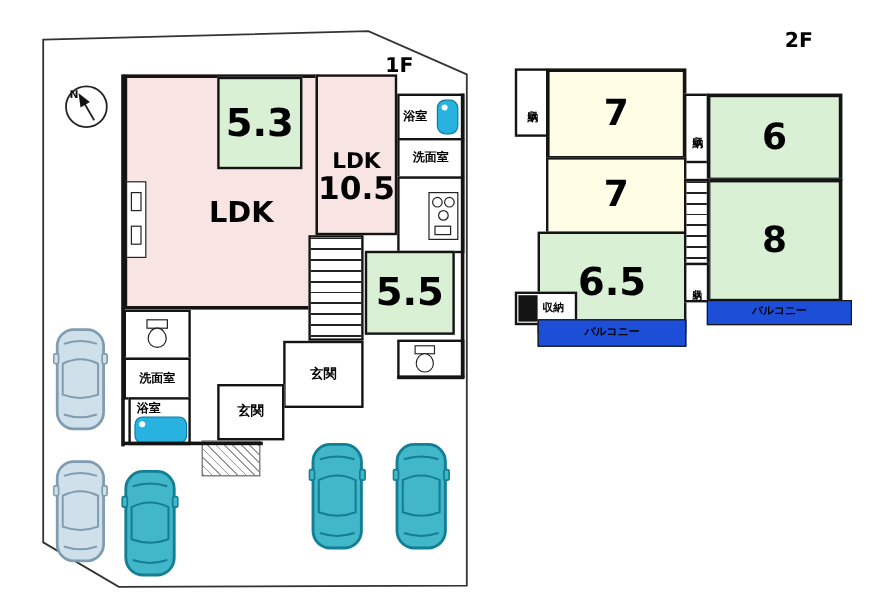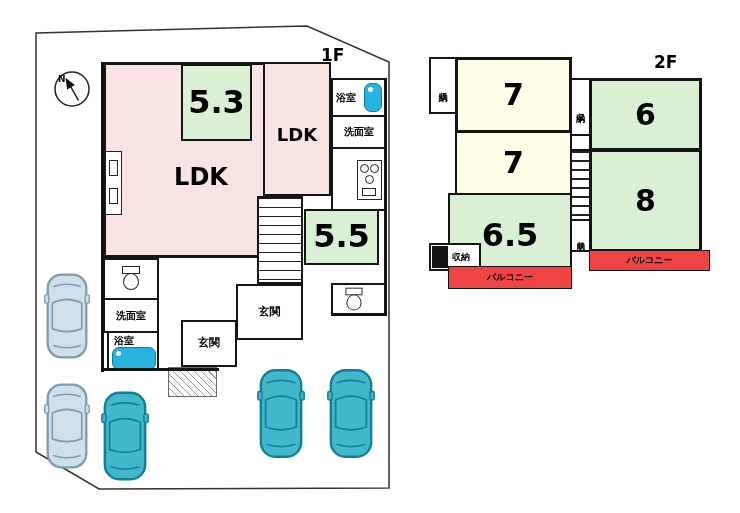--- a/index.html
+++ b/index.html
@@ -47,21 +47,21 @@
   .toilet .bowl {
     width:16px; height:17px; border:1.5px solid #222; background:#fff;
     border-radius:50% 50% 50% 50% / 55% 55% 45% 45%; margin:-1px auto 0;
   }
   .stove { position:absolute; border:1.5px solid #222; background:#fff; }
   .burner { position:absolute; width:9px; height:9px; border:1.5px solid #222; border-radius:50%; background:#fff; }
   .grill { position:absolute; border:1px solid #222; background:#fff; }
   .kitchen { position:absolute; border:1.5px solid #222; background:#fff; }
   .kitchen .sink { position:absolute; border:1px solid #222; background:#fff; }
   .balcony {
-    position:absolute; background:#ef4444; border:1.5px solid #141414;
+    position:absolute; background:#1d4ed8; border:1.5px solid #141414;
     display:flex; align-items:center; justify-content:center;
   }
   .blk { position:absolute; background:#141414; }
   .car-light { fill:var(--car-light-body); stroke:var(--car-light-line); }
   .car-teal  { fill:var(--car-teal-body);  stroke:var(--car-teal-line); }
 </style>
 </head>
 <body>
 
 <svg class="layer" width="740" height="513">
@@ -106,20 +106,21 @@
   </div>
 </div>
 
 <div class="room green" style="left:181px; top:64px; width:71px; height:77px;">
   <span class="num num-md">5.3</span>
 </div>
 
 <div class="room pink" style="left:263px; top:62px; width:68px; height:134px;">
   <div class="label-stack" style="left:0; right:0; top:62px;">
     <div class="num" style="font-size:18px;">LDK</div>
+    <div class="num" style="font-size:26px;">10.5</div>
   </div>
 </div>
 
 <div class="room" style="left:331px; top:78px; width:56px; height:39px;">
   <span class="jp" style="position:absolute; left:3px; top:12px;">浴室</span>
   <div class="tub" style="right:3px; top:3px; width:18px; height:29px;"></div>
 </div>
 
 <div class="room" style="left:331px; top:115px; width:56px; height:34px;">
   <span class="jp">洗面室</span>
@@ -127,21 +128,21 @@
 
 <div class="room" style="left:331px; top:147px; width:56px; height:64px;">
   <div class="stove" style="right:3px; top:11px; width:25px; height:40px;">
     <div class="burner" style="left:2px; top:3px;"></div>
     <div class="burner" style="left:12px; top:3px;"></div>
     <div class="burner" style="left:7px; top:14px;"></div>
     <div class="grill" style="left:4px; top:27px; width:14px; height:8px;"></div>
   </div>
 </div>
 
-<div class="room green" style="left:304px; top:209px; width:75px; height:56px;">
+<div class="room green" style="left:304px; top:209px; width:75px; height:70px;">
   <span class="num num-md">5.5</span>
 </div>
 
 <div class="stairs" style="left:257px; top:196px; width:46px; height:88px;"></div>
 
 <div class="room" style="left:236px; top:284px; width:67px; height:56px;">
   <span class="jp" style="font-size:11px;">玄関</span>
 </div>
 
 <div class="room" style="left:181px; top:320px; width:56px; height:47px;">
@@ -171,21 +172,21 @@
     <div class="tank"></div>
       <div class="bowl"></div>
   </div>
 </div>
 
 <div class="wall" style="left:101px; top:62px; width:3px; height:310px;"></div>
 <div class="wall" style="left:103px; top:368px; width:116px; height:3px;"></div>
 <div class="wall" style="left:384px; top:78px; width:3px; height:237px;"></div>
 <div class="wall" style="left:331px; top:313px; width:56px; height:3px;"></div>
 
-<span class="floor-label" style="left:654px; top:52px;">2F</span>
+<span class="floor-label" style="left:654px; top:24px;">2F</span>
 
 <div class="room" style="left:429px; top:57px; width:28px; height:57px;">
   <span class="jp jp-s jp-v">収納</span>
 </div>
 
 <div class="room cream w3" style="left:455px; top:57px; width:117px; height:76px;">
   <span class="num num-lg">7</span>
 </div>
 
 <div class="room" style="left:570px; top:78px; width:21px; height:58px;">

